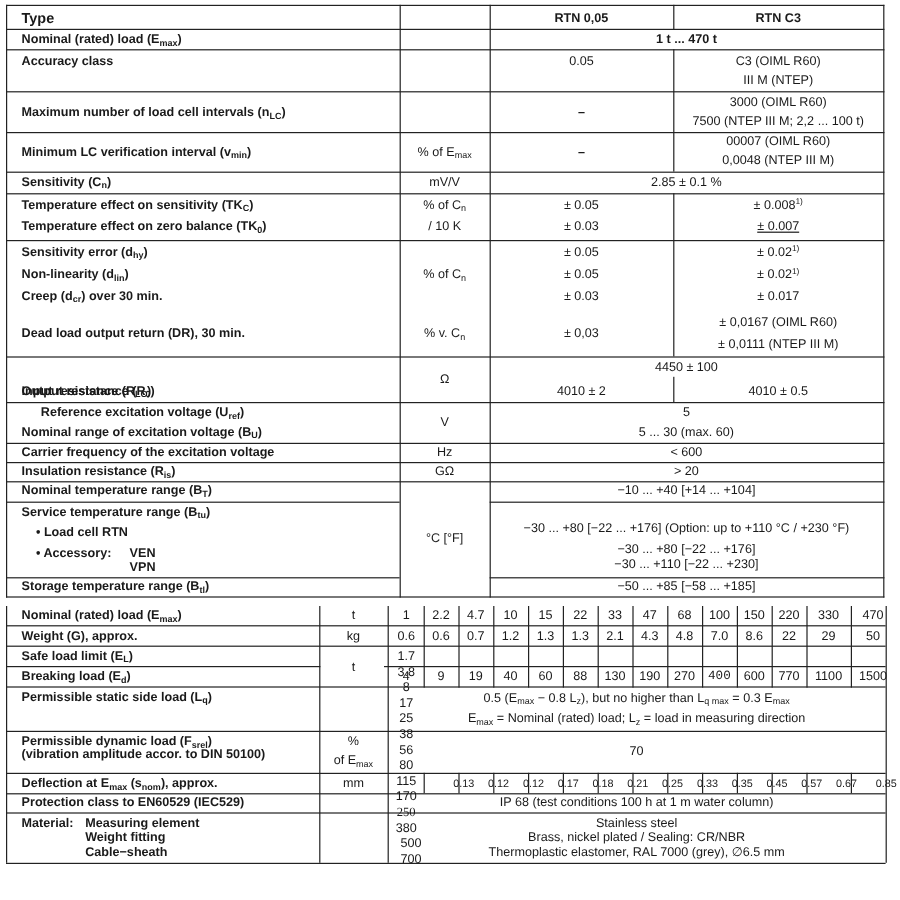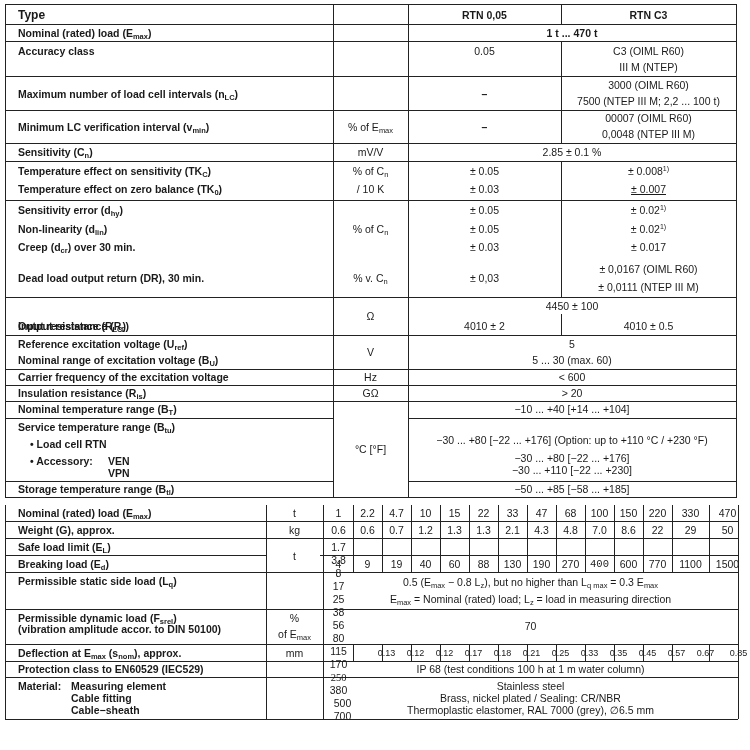--- a/index.html
+++ b/index.html
@@ -103,21 +103,21 @@
   <div class="txt c" style="left:561px;width:175px;top:263px;">± 0,0167 (OIML R60)</div>
   <div class="txt c" style="left:561px;width:175px;top:281px;">± 0,0111 (NTEP III M)</div>
 
   <div class="txt lbl" style="top:300px;margin-top:20px;"><span>Input resistance (R</span><sub>LC</sub><span>)</span></div>
   <div class="txt lbl" style="top:320px;"><span>Output resistance (R</span><sub>0</sub><span>)</span></div>
   <div class="txt c" style="left:333px;width:75px;top:310px;">Ω</div>
   <div class="txt c" style="left:408px;width:328px;top:300px;">4450 ± 100</div>
   <div class="txt c" style="left:408px;width:153px;top:320px;">4010 ± 2</div>
   <div class="txt c" style="left:561px;width:175px;top:320px;">4010 ± 0.5</div>
 
-  <div class="txt lbl" style="top:338px;"><span>Reference excitation voltage (U</span><sub>ref</sub><span>)</span></div>
+  <div class="txt lbl" style="top:338px;margin-left:16px;"><span>Reference excitation voltage (U</span><sub>ref</sub><span>)</span></div>
   <div class="txt lbl" style="top:354px;"><span>Nominal range of excitation voltage (B</span><sub>U</sub><span>)</span></div>
   <div class="txt c" style="left:333px;width:75px;top:346px;">V</div>
   <div class="txt c" style="left:408px;width:328px;top:338px;">5</div>
   <div class="txt c" style="left:408px;width:328px;top:354px;">5 ... 30 (max. 60)</div>
 
   <div class="txt lbl" style="top:371px;">Carrier frequency of the excitation voltage</div>
   <div class="txt c" style="left:333px;width:75px;top:371px;">Hz</div>
   <div class="txt c" style="left:408px;width:328px;top:371px;">&lt; 600</div>
 
   <div class="txt lbl" style="top:387px;"><span>Insulation resistance (R</span><sub>is</sub><span>)</span></div>
@@ -288,18 +288,18 @@
       <span style="width: 29px;">0.67</span>
       <span style="width: 37px;">0.85</span>
       <span style="width: 37px;">1.00</span>
     </div>
 
   <div class="txt lbl" style="top:663px;">Protection class to EN60529 (IEC529)</div>
   <div class="txt c" style="left:323px;width:415px;top:663px;">IP 68 (test conditions 100 h at 1 m water column)</div>
 
   <div class="txt lbl" style="top:680px;">Material:</div>
   <div class="txt b" style="left:71px;top:680px;">Measuring element</div>
-  <div class="txt b" style="left:71px;top:692px;">Cable fitting</div>
+  <div class="txt b" style="left:71px;top:692px;">Weight fitting</div>
   <div class="txt b" style="left:71px;top:704px;">Cable−sheath</div>
   <div class="txt c" style="left:323px;width:415px;top:680px;">Stainless steel</div>
   <div class="txt c" style="left:323px;width:415px;top:692px;">Brass, nickel plated / Sealing: CR/NBR</div>
   <div class="txt c" style="left:323px;width:415px;top:704px;">Thermoplastic elastomer, RAL 7000 (grey), ∅6.5 mm</div>
 </div>
 
 </body></html>

